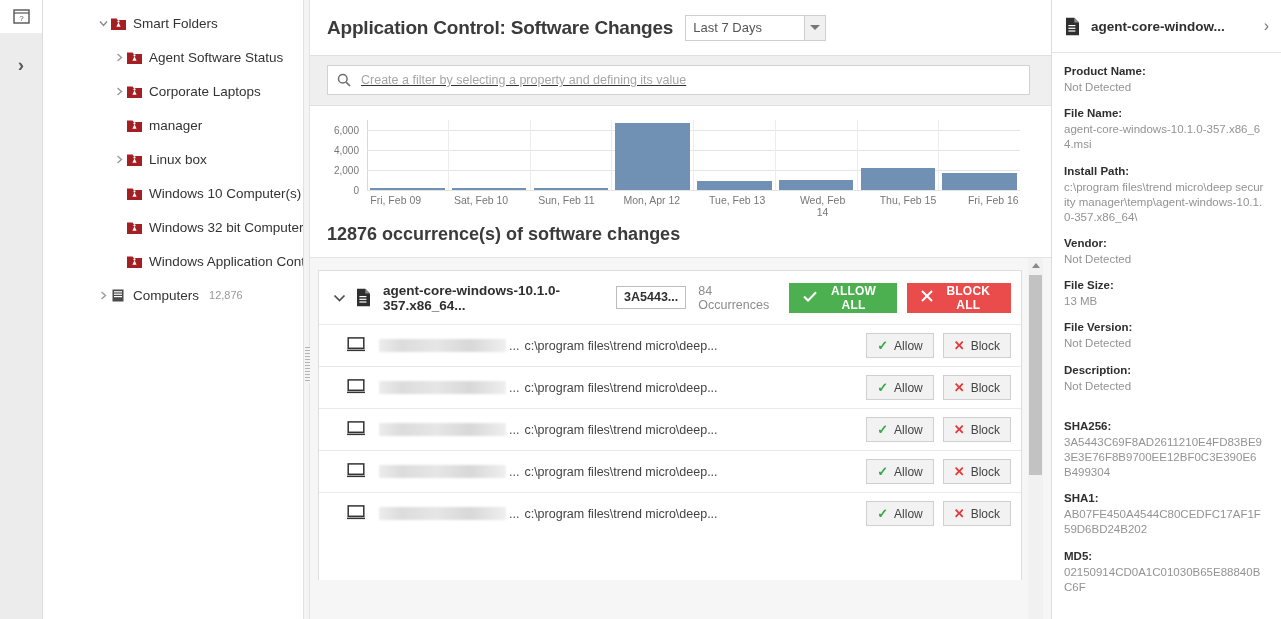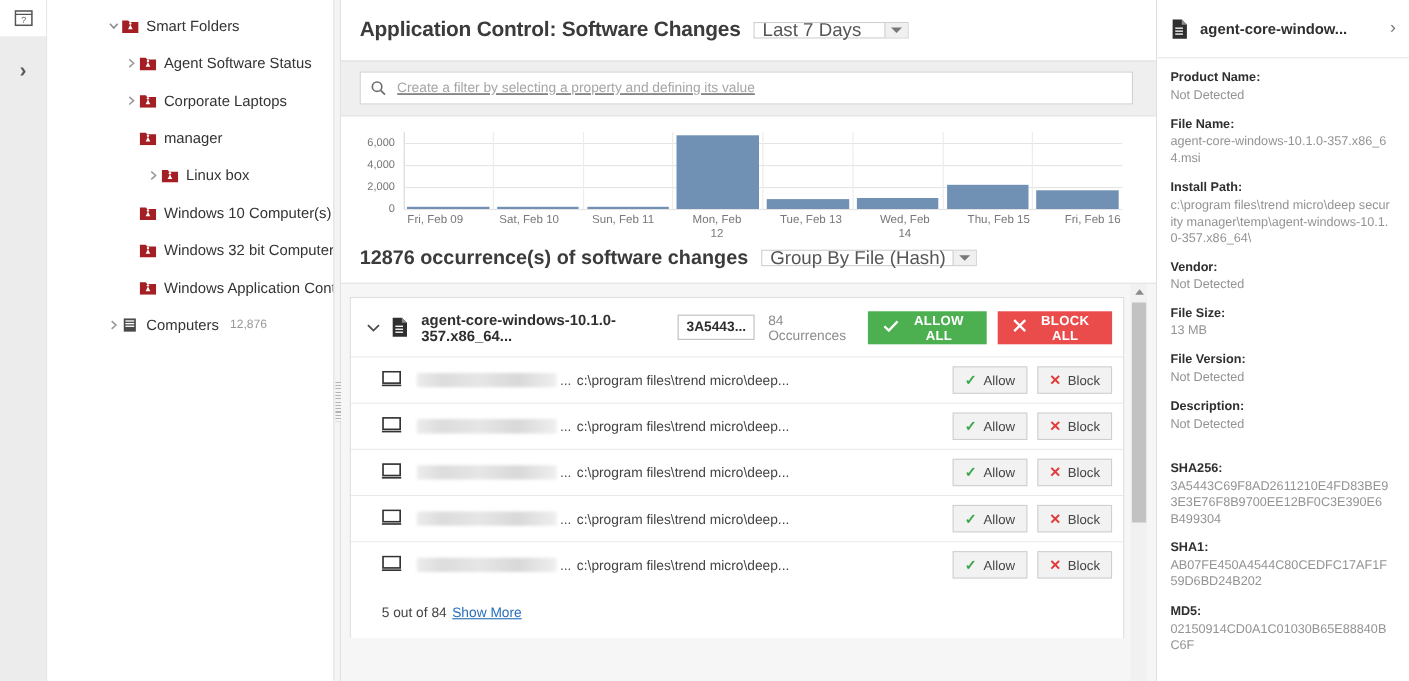--- a/index.html
+++ b/index.html
@@ -60,22 +60,22 @@
     flex: 1 1 auto; min-width: 0; background: #ffffff;
     border-left: 1px solid #dcdcdc; border-right: 1px solid #dcdcdc;
     display: flex; flex-direction: column; overflow: hidden;
   }
   .page-head {
     height: 55px; flex: 0 0 55px; display: flex; align-items: center;
     padding: 0 0 0 21px; background: #fff;
   }
   .page-title { font-size: 19px; font-weight: bold; color: #3b3b3b; letter-spacing: -.2px; }
   .select-box {
-    margin-left: 12px; height: 15px; width: 141px; border: 1px solid #cfcfcf;
-    background: #fff; display: flex; align-items: center; font-size: 17px; color: #555;
+    margin-left: 12px; height: 26px; width: 141px; border: 1px solid #cfcfcf;
+    background: #fff; display: flex; align-items: center; font-size: 13px; color: #555;
     padding-left: 7px; position: relative; cursor: pointer;
   }
   .select-box .caret-btn {
     position: absolute; right: 0; top: 0; bottom: 0; width: 21px;
     background: #f0f0f0; border-left: 1px solid #cfcfcf;
     display: flex; align-items: center; justify-content: center;
   }
   .caret-dn { width: 0; height: 0; border-left: 5px solid transparent; border-right: 5px solid transparent; border-top: 5px solid #777; }
 
   .filter-strip {
@@ -239,21 +239,21 @@
     <div class="tree-node" style="padding-left:68px">
       <span class="tw"></span>
       <svg class="folder-icon" viewBox="0 0 15 13">
         <path d="M0 1.6h5.6l1.1 1.5H15V13H0z" fill="#a41f23"></path>
         <path d="M7.5 5.3l2.1 4.4H5.4z" fill="#fff"></path>
           <circle cx="7.5" cy="4.4" r="1.1" fill="#fff"></circle>
       </svg>
       <span class="node-label">manager</span>
     </div>
 
-    <div class="tree-node" style="padding-left:88px">
+    <div class="tree-node" style="padding-left:68px">
       <span class="tw">
         <svg width="7" height="9" viewBox="0 0 7 9">
             <path d="M1.5 1 L5.5 4.5 L1.5 8" fill="none" stroke="#9a9a9a" stroke-width="1.4"></path>
           </svg>
       </span>
       <svg class="folder-icon" viewBox="0 0 15 13">
         <path d="M0 1.6h5.6l1.1 1.5H15V13H0z" fill="#a41f23"></path>
         <path d="M7.5 5.3l2.1 4.4H5.4z" fill="#fff"></path>
           <circle cx="7.5" cy="4.4" r="1.1" fill="#fff"></circle>
       </svg>
@@ -371,37 +371,31 @@
               <div class="bar-cell">
                 <div class="bar" title="Fri, Feb 16: 1750" style="height: 17.5px; background: rgb(113, 145, 180);"></div>
               </div>
             </div>
         </div>
 
         <div class="xlabels" id="xlabels">
             <div class="xlabel">Fri, Feb 09</div>
             <div class="xlabel">Sat, Feb 10</div>
             <div class="xlabel">Sun, Feb 11</div>
-            <div class="xlabel">Mon, Feb 12</div>
+            <div class="xlabel">Mon, Apr 12</div>
             <div class="xlabel">Tue, Feb 13</div>
             <div class="xlabel">Wed, Feb 14</div>
             <div class="xlabel">Thu, Feb 15</div>
             <div class="xlabel">Fri, Feb 16</div>
           </div>
       </div>
     </div>
 
     <div class="occ-head">
       <span class="occ-title">12876 occurrence(s) of software changes</span>
-      <div class="select-box" style="width:196px">
-        <span>Group By File (Hash)</span>
-        <span class="caret-btn">
-            <span class="caret-dn"></span>
-          </span>
-      </div>
     </div>
 
     <div class="list-region">
       <div class="card">
 
         <div class="grp-head">
           <span class="grp-caret">
             <svg width="13" height="8" viewBox="0 0 13 8">
                 <path d="M1.5 1.5 L6.5 6.5 L11.5 1.5" fill="none" stroke="#4d4d4d" stroke-width="1.7"></path>
               </svg>
@@ -515,24 +509,20 @@
                 <span class="tick">✓</span>
                 <span>Allow</span>
               </button>
               <button class="btn-sm block">
                 <span class="cross">✕</span>
                 <span>Block</span>
               </button>
             </div>
           </div>
 
-        <div class="card-foot">
-          <span>5 out of 84</span>
-          <span class="show-more">Show More</span>
-        </div>
       </div>
 
       <div class="vscroll">
         <div class="vscroll-up">
             <span class="tri-up"></span>
           </div>
         <div class="vthumb"></div>
       </div>
     </div>
   </div>

